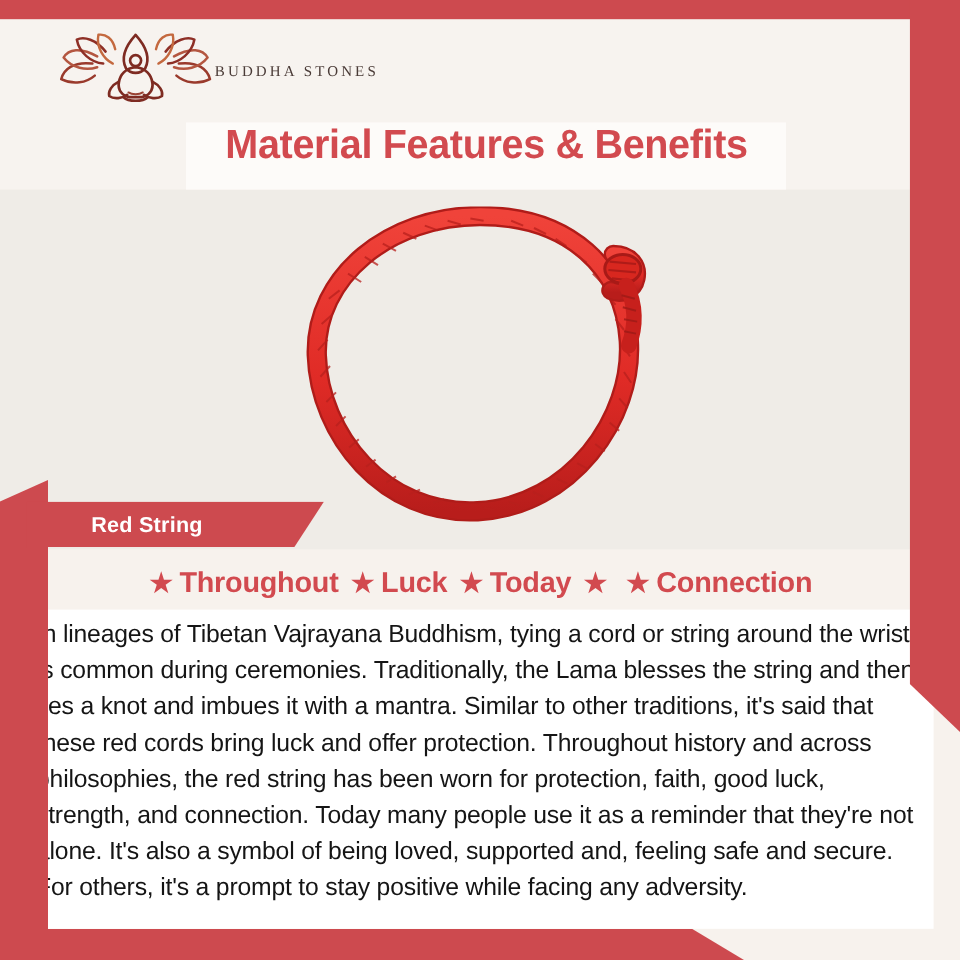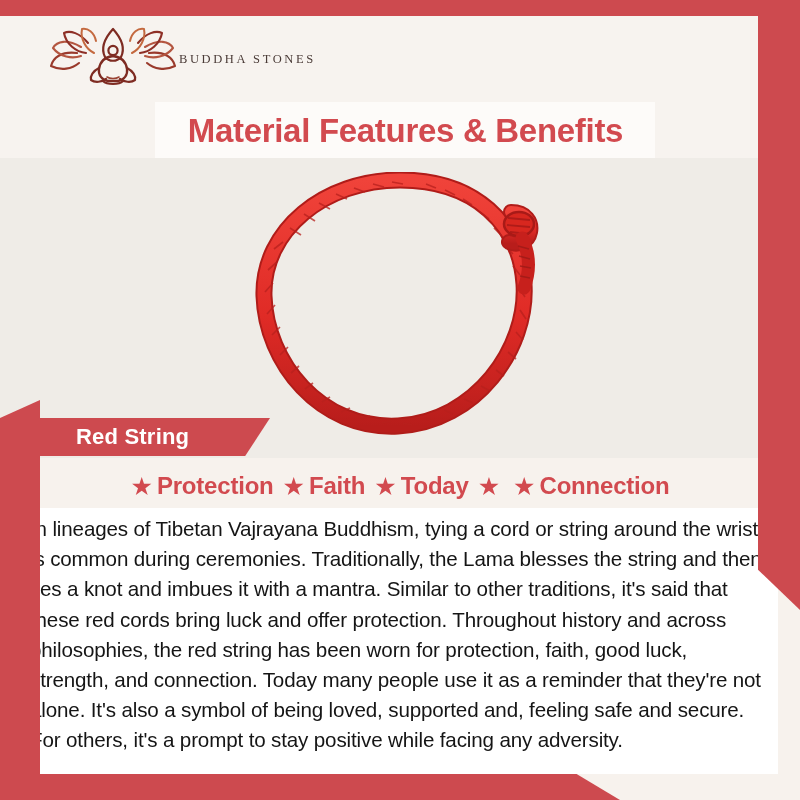--- a/index.html
+++ b/index.html
@@ -123,21 +123,21 @@
   
   .title-band {
     position: absolute;
     left: 155px;
     top: 102px;
     width: 500px;
     height: 56px;
     background: #fdfbf9;
     z-index: 4;
     display: flex;
-    align-items: center;
+    align-items: flex-start;
     justify-content: center;
   }
   .title-text {
     color: #d24a4f;
     font-size: 34px;
     font-weight: 700;
     letter-spacing: -0.3px;
     white-space: nowrap;
     transform: scaleX(0.97);
   }
@@ -168,21 +168,21 @@
     width: 248px;
     height: 38px;
     background: #cd4a4f;
     z-index: 7;
     clip-path: polygon(0 0, 100% 0, 90% 100%, 0 100%);
     display: flex;
     align-items: center;
   }
   .banner-text {
     color: #ffffff;
-    font-size: 22px;
+    font-size: 18px;
     font-weight: 700;
     letter-spacing: 0.2px;
     margin-left: 54px;
     white-space: nowrap;
   }
 
   
   .features {
     position: absolute;
     left: 0;
@@ -326,25 +326,25 @@
   <div class="frame-left"></div>
   <div class="frame-bottom"></div>
 
   <div class="banner">
     <span class="banner-text">Red String</span>
   </div>
 
   <div class="features">
     <span class="feature">
       <span class="star">★</span>
-      <span class="flabel">Protection</span>
-    </span>
-    <span class="feature">
-      <span class="star">★</span>
-      <span class="flabel">Faith</span>
+      <span class="flabel">Throughout</span>
+    </span>
+    <span class="feature">
+      <span class="star">★</span>
+      <span class="flabel">Luck</span>
     </span>
     <span class="feature">
       <span class="star">★</span>
       <span class="flabel">Today</span>
     </span>
     <span class="feature">
       <span class="star">★</span>
     </span>
     <span class="feature">
       <span class="star">★</span>

